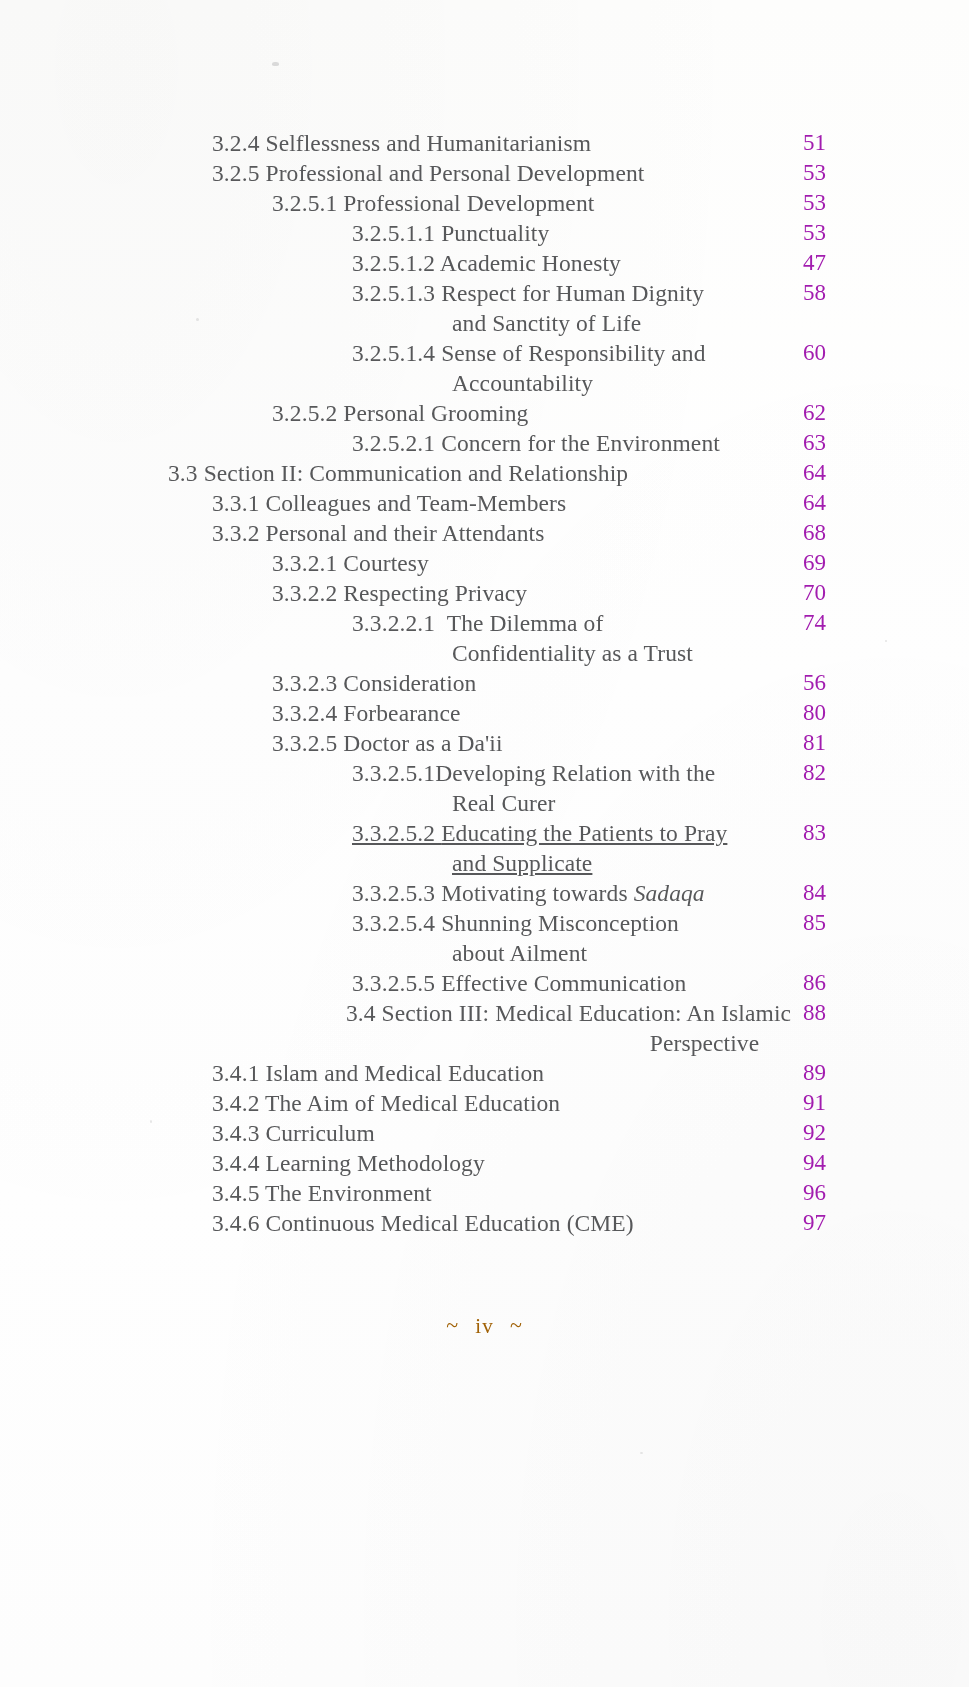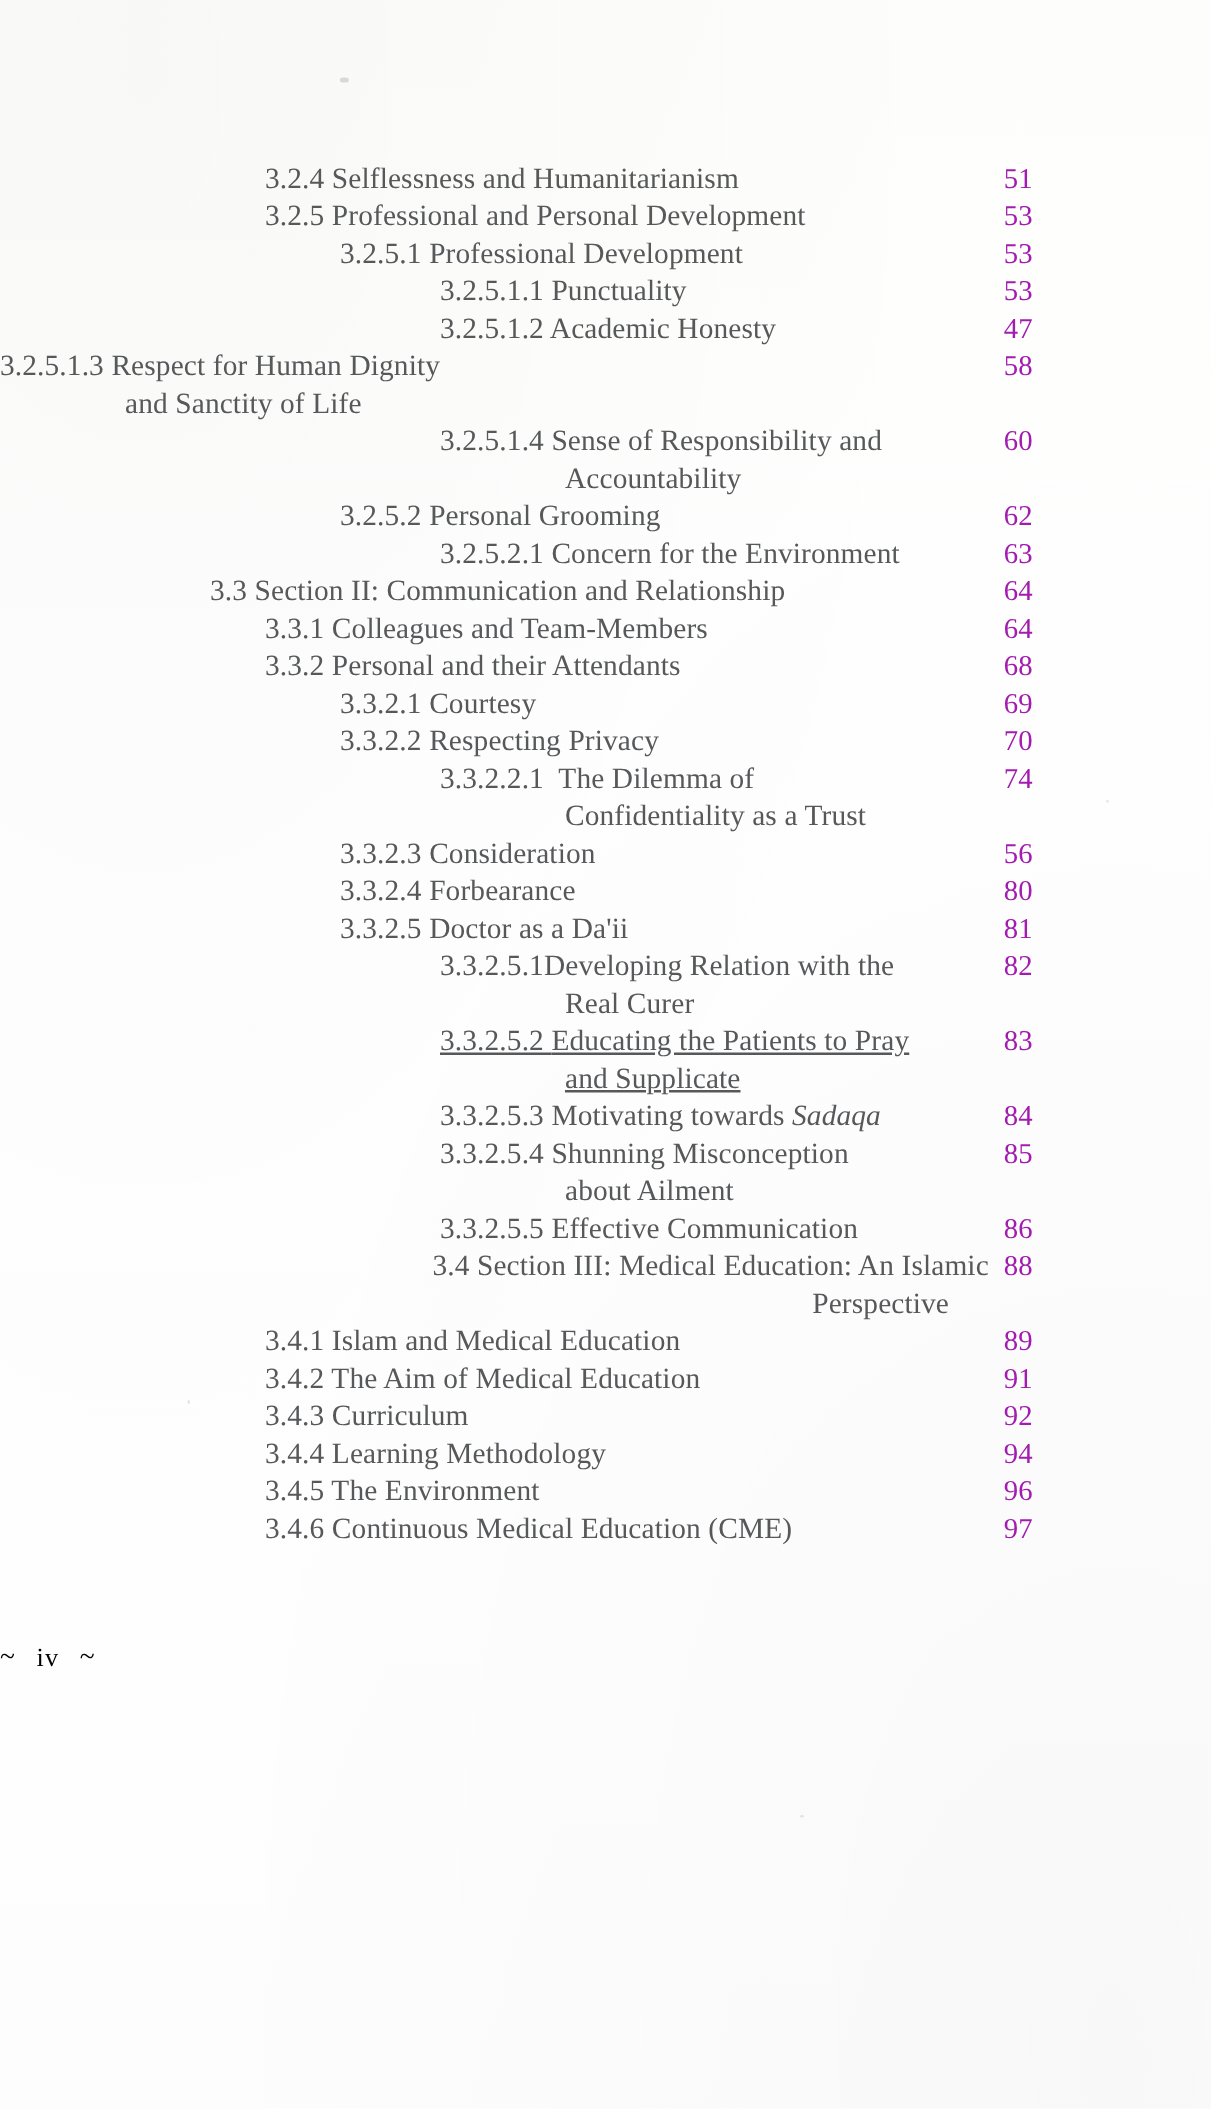--- a/index.html
+++ b/index.html
@@ -66,22 +66,22 @@
     width: 46px;
   }
   .it {
     font-style: italic;
   }
   .footer {
     position: absolute;
     left: 0;
     right: 0;
     top: 1312px;
-    text-align: left;
-    color: #000000;
+    text-align: center;
+    color: #a16207;
     font-size: 21px;
     letter-spacing: 1px;
   }
   .footer .tilde {
     font-size: 22px;
     vertical-align: 1px;
   }
   .top-mark {
     position: absolute;
     left: 272px;
@@ -119,21 +119,21 @@
       </div>
       <div class="toc-row">
         <div class="entry" style="margin-left: 352px;"><span>3.2.5.1.1 </span><span>Punctuality</span></div>
         <div class="pageno" style="top: 0px;">53</div>
       </div>
       <div class="toc-row">
         <div class="entry" style="margin-left: 352px;"><span>3.2.5.1.2 </span><span>Academic Honesty</span></div>
         <div class="pageno" style="top: 0px;">47</div>
       </div>
       <div class="toc-row">
-        <div class="entry" style=" font-family: Liberation Serif, serif;"><span>3.2.5.1.3 </span><span>Respect for Human Dignity</span><span class="cont" style="margin-left: 100px;">and Sanctity of Life</span></div>
+        <div class="entry" style="margin-left: 352px; font-family: Liberation Serif, serif;"><span>3.2.5.1.3 </span><span>Respect for Human Dignity</span><span class="cont" style="margin-left: 100px;">and Sanctity of Life</span></div>
         <div class="pageno" style="top: 0px;">58</div>
       </div>
       <div class="toc-row">
         <div class="entry" style="margin-left: 352px;"><span>3.2.5.1.4 </span><span>Sense of Responsibility and</span><span class="cont" style="margin-left: 100px;">Accountability</span></div>
         <div class="pageno" style="top: 0px;">60</div>
       </div>
       <div class="toc-row">
         <div class="entry" style="margin-left: 272px;"><span>3.2.5.2 </span><span>Personal Grooming</span></div>
         <div class="pageno" style="top: 0px;">62</div>
       </div>

